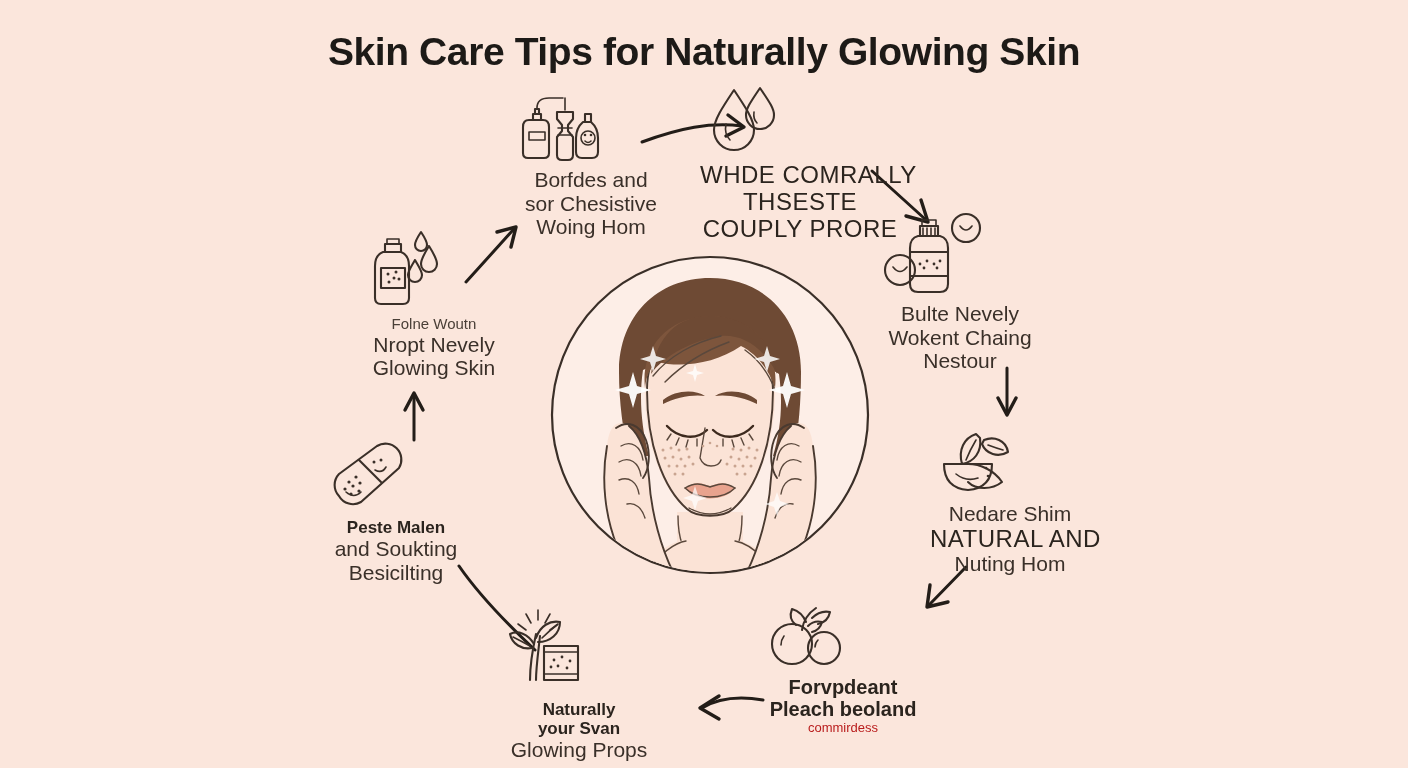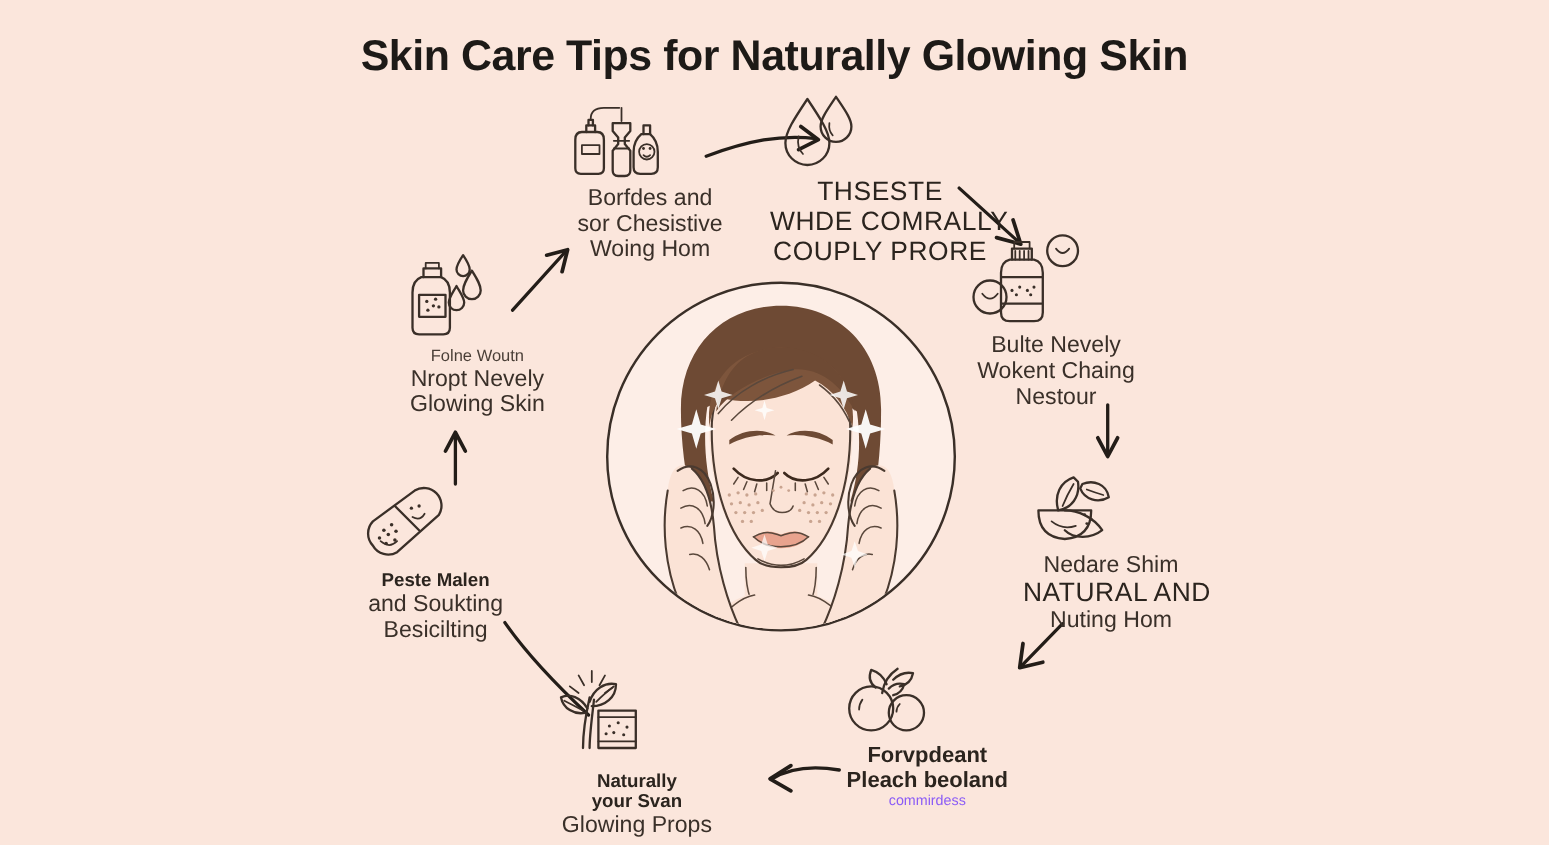--- a/index.html
+++ b/index.html
@@ -28,21 +28,21 @@
   .node .cap{margin-top:6px;line-height:1.12;}
   .cap div{white-space:nowrap;}
 
   .l-sm{font-size:15px;font-weight:400;color:#4a3f37;}
   .l-md{font-size:21px;font-weight:400;color:#3a3029;}
   .l-bd{font-size:17px;font-weight:bold;color:#2b241e;}
   .l-bd2{font-size:20px;font-weight:bold;color:#2b241e;}
   .l-up{font-size:24px;font-weight:400;color:#2b241e;
         font-family:"Liberation Sans Narrow","Liberation Sans",sans-serif;
         letter-spacing:0.5px;}
-  .l-tiny{font-size:13px;font-weight:400;color:#8b5cf6;}
+  .l-tiny{font-size:13px;font-weight:400;color:#b91c1c;}
 
   svg.line-art{display:block;overflow:visible;}
   .st{fill:none;stroke:#3a2f28;stroke-width:2.1;
       stroke-linecap:round;stroke-linejoin:round;}
   .st-thin{fill:none;stroke:#3a2f28;stroke-width:1.6;
       stroke-linecap:round;stroke-linejoin:round;}
 
   
   #arrows{position:absolute;inset:0;pointer-events:none;}
   .arrow{fill:none;stroke:#231d18;stroke-width:3;
@@ -298,22 +298,22 @@
   <div class="node" style="left:700px;top:84px;width:200px;">
     <span class="icon">
       <svg class="line-art" width="86" height="72" viewBox="0 0 86 72">
         <path class="st" d="M34 6 C 22 24, 14 36, 14 46 a20 20 0 0 0 40 0 C 54 36, 46 24, 34 6 Z"></path>
         <path class="st-thin" d="M26 40 q-2 10 4 16"></path>
         <path class="st" d="M60 4 C 52 16, 46 24, 46 31 a14 14 0 0 0 28 0 C 74 24, 68 16, 60 4 Z"></path>
         <path class="st-thin" d="M54 28 q-1 7 3 11"></path>
       </svg>
     </span>
     <div class="cap">
+      <div class="l-up">WHDE COMRALLY</div>
       <div class="l-up">THSESTE</div>
-      <div class="l-up">WHDE COMRALLY</div>
       <div class="l-up">COUPLY PRORE</div>
     </div>
   </div>
 
   <div class="node" style="left:880px;top:210px;width:160px;">
     <span class="icon">
       <svg class="line-art" width="108" height="86" viewBox="0 0 108 86">
         <path class="st" d="M38 26 q-8 2 -8 12 v36 q0 8 8 8 h22 q8 0 8 -8 v-36 q0 -10 -8 -12 z"></path>
         <path class="st" d="M40 26 v-10 h18 v10"></path>
         <path class="st-thin" d="M42 16 v-6 h14 v6"></path>

